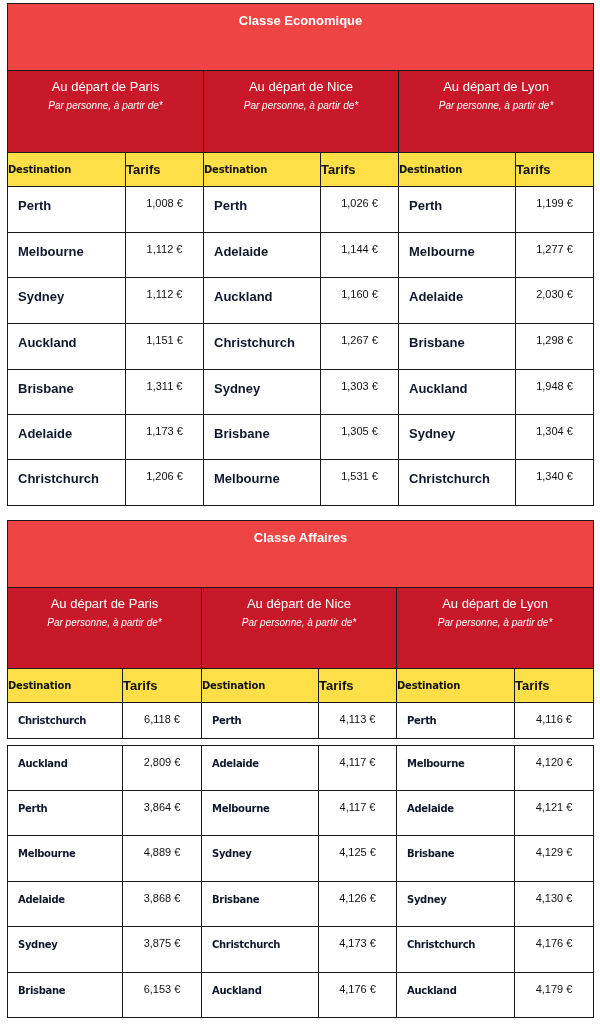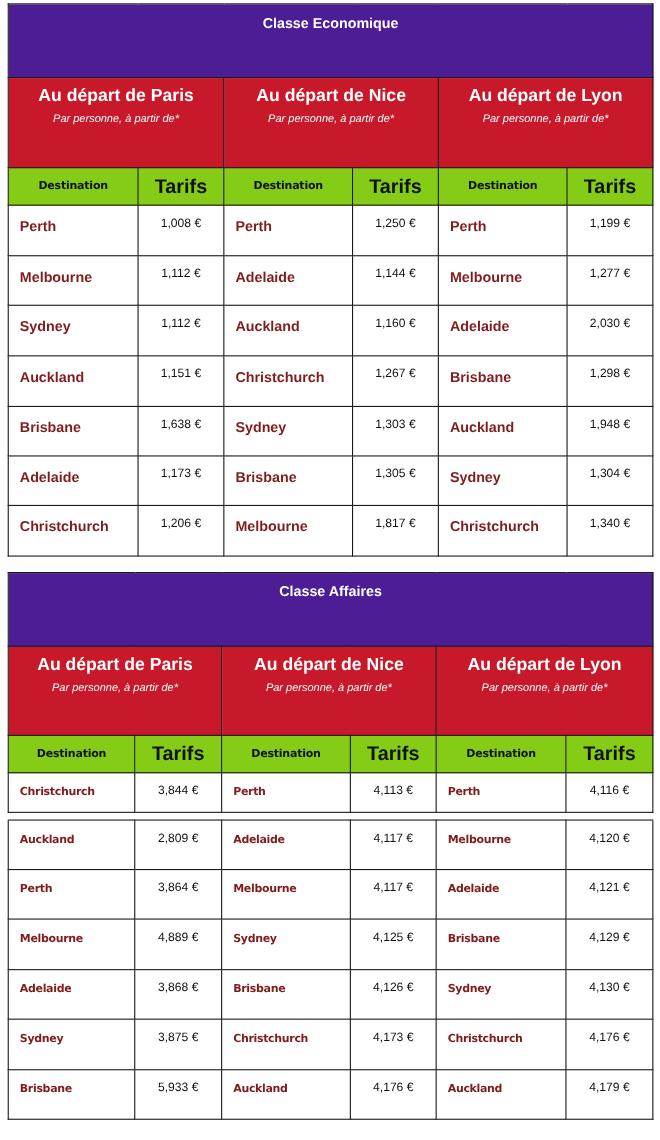--- a/index.html
+++ b/index.html
@@ -1,26 +1,26 @@
 <!DOCTYPE html>
 <html><head>
 <meta charset="utf-8">
 <style>
   html, body { margin: 0; padding: 0; background: #ffffff; }
   body { width: 600px; height: 1036px; position: relative; overflow: hidden; font-family: "Liberation Sans", sans-serif; }
   .fare-table { position: absolute; left: 7px; width: 586px; border-collapse: collapse; table-layout: fixed; }
   .fare-table td, .fare-table th { border: 1.5px solid #1a1a1a; padding: 0; }
-  .title-cell { background: #4c1d95; color: #ffffff; font-weight: bold; font-size: 13px; text-align: center; vertical-align: top; padding-top: 9px !important; }
+  .title-cell { background: #ef4444; color: #ffffff; font-weight: bold; font-size: 13px; text-align: center; vertical-align: top; padding-top: 9px !important; }
   .origin-cell { background: #c8192a; color: #ffffff; text-align: center; vertical-align: top; }
-  .origin-name { display: block; font-weight: bold; font-size: 16px; margin-top: 8px; }
+  .origin-name { display: block; font-weight: normal; font-size: 13px; margin-top: 8px; }
   .origin-sub { display: block; font-style: italic; font-size: 10px; margin-top: 6px; }
-  .col-head { background: #84cc16; color: #111; text-align: center; vertical-align: middle; font-weight: bold; }
+  .col-head { background: #fde047; color: #111; vertical-align: middle; font-weight: bold; }
   .col-head.dest { font-family: "DejaVu Sans", sans-serif; font-size: 10px; letter-spacing: -0.2px; }
-  .col-head.tarif { font-size: 18px; }
-  .dest-cell { vertical-align: top; text-align: left; font-weight: bold; color: #7f1d1d; }
+  .col-head.tarif { font-size: 13px; }
+  .dest-cell { vertical-align: top; text-align: left; font-weight: bold; color: #0f172a; }
   .price-cell { vertical-align: top; text-align: center; font-size: 11px; color: #111; }
   .big-dest { font-size: 13px; padding: 11px 0 0 10px !important; }
   .small-dest { font-family: "DejaVu Sans", sans-serif; font-size: 10px; letter-spacing: -0.3px; padding: 12px 0 0 10px !important; }
   .price-cell { padding-top: 10px !important; }
   .gap-row td { border-left: none; border-right: none; height: 6px; background: #fff; }
 </style>
 </head>
 <body>
 
 <table class="fare-table" id="eco" style="top:3px;">
@@ -57,21 +57,21 @@
     <td class="col-head tarif">Tarifs</td>
     <td class="col-head dest">Destination</td>
     <td class="col-head tarif">Tarifs</td>
   </tr>
   </tbody>
     <tbody id="eco-body">
       <tr style="height: 46px;">
         <td class="dest-cell big-dest">Perth</td>
         <td class="price-cell">1,008 €</td>
         <td class="dest-cell big-dest">Perth</td>
-        <td class="price-cell">1,250 €</td>
+        <td class="price-cell">1,026 €</td>
         <td class="dest-cell big-dest">Perth</td>
         <td class="price-cell">1,199 €</td>
       </tr>
       <tr style="height: 45px;">
         <td class="dest-cell big-dest">Melbourne</td>
         <td class="price-cell">1,112 €</td>
         <td class="dest-cell big-dest">Adelaide</td>
         <td class="price-cell">1,144 €</td>
         <td class="dest-cell big-dest">Melbourne</td>
         <td class="price-cell">1,277 €</td>
@@ -87,39 +87,39 @@
       <tr style="height: 46px;">
         <td class="dest-cell big-dest">Auckland</td>
         <td class="price-cell">1,151 €</td>
         <td class="dest-cell big-dest">Christchurch</td>
         <td class="price-cell">1,267 €</td>
         <td class="dest-cell big-dest">Brisbane</td>
         <td class="price-cell">1,298 €</td>
       </tr>
       <tr style="height: 45px;">
         <td class="dest-cell big-dest">Brisbane</td>
-        <td class="price-cell">1,638 €</td>
+        <td class="price-cell">1,311 €</td>
         <td class="dest-cell big-dest">Sydney</td>
         <td class="price-cell">1,303 €</td>
         <td class="dest-cell big-dest">Auckland</td>
         <td class="price-cell">1,948 €</td>
       </tr>
       <tr style="height: 45px;">
         <td class="dest-cell big-dest">Adelaide</td>
         <td class="price-cell">1,173 €</td>
         <td class="dest-cell big-dest">Brisbane</td>
         <td class="price-cell">1,305 €</td>
         <td class="dest-cell big-dest">Sydney</td>
         <td class="price-cell">1,304 €</td>
       </tr>
       <tr style="height: 46px;">
         <td class="dest-cell big-dest">Christchurch</td>
         <td class="price-cell">1,206 €</td>
         <td class="dest-cell big-dest">Melbourne</td>
-        <td class="price-cell">1,817 €</td>
+        <td class="price-cell">1,531 €</td>
         <td class="dest-cell big-dest">Christchurch</td>
         <td class="price-cell">1,340 €</td>
       </tr>
     </tbody>
 </table>
 
 <table class="fare-table" id="aff" style="top:520px;">
   <colgroup>
     <col style="width:115px">
       <col style="width:79px">
@@ -151,21 +151,21 @@
     <td class="col-head tarif">Tarifs</td>
     <td class="col-head dest">Destination</td>
     <td class="col-head tarif">Tarifs</td>
     <td class="col-head dest">Destination</td>
     <td class="col-head tarif">Tarifs</td>
   </tr>
   </tbody>
     <tbody id="aff-body">
       <tr style="height: 36px;">
         <td class="dest-cell small-dest">Christchurch</td>
-        <td class="price-cell">3,844 €</td>
+        <td class="price-cell">6,118 €</td>
         <td class="dest-cell small-dest">Perth</td>
         <td class="price-cell">4,113 €</td>
         <td class="dest-cell small-dest">Perth</td>
         <td class="price-cell">4,116 €</td>
       </tr>
       <tr class="gap-row">
         <td colspan="6"></td>
       </tr>
       <tr style="height: 45px;">
         <td class="dest-cell small-dest">Auckland</td>
@@ -202,20 +202,20 @@
       <tr style="height: 46px;">
         <td class="dest-cell small-dest">Sydney</td>
         <td class="price-cell">3,875 €</td>
         <td class="dest-cell small-dest">Christchurch</td>
         <td class="price-cell">4,173 €</td>
         <td class="dest-cell small-dest">Christchurch</td>
         <td class="price-cell">4,176 €</td>
       </tr>
       <tr style="height: 45px;">
         <td class="dest-cell small-dest">Brisbane</td>
-        <td class="price-cell">5,933 €</td>
+        <td class="price-cell">6,153 €</td>
         <td class="dest-cell small-dest">Auckland</td>
         <td class="price-cell">4,176 €</td>
         <td class="dest-cell small-dest">Auckland</td>
         <td class="price-cell">4,179 €</td>
       </tr>
     </tbody>
 </table>
 
 </body></html>

